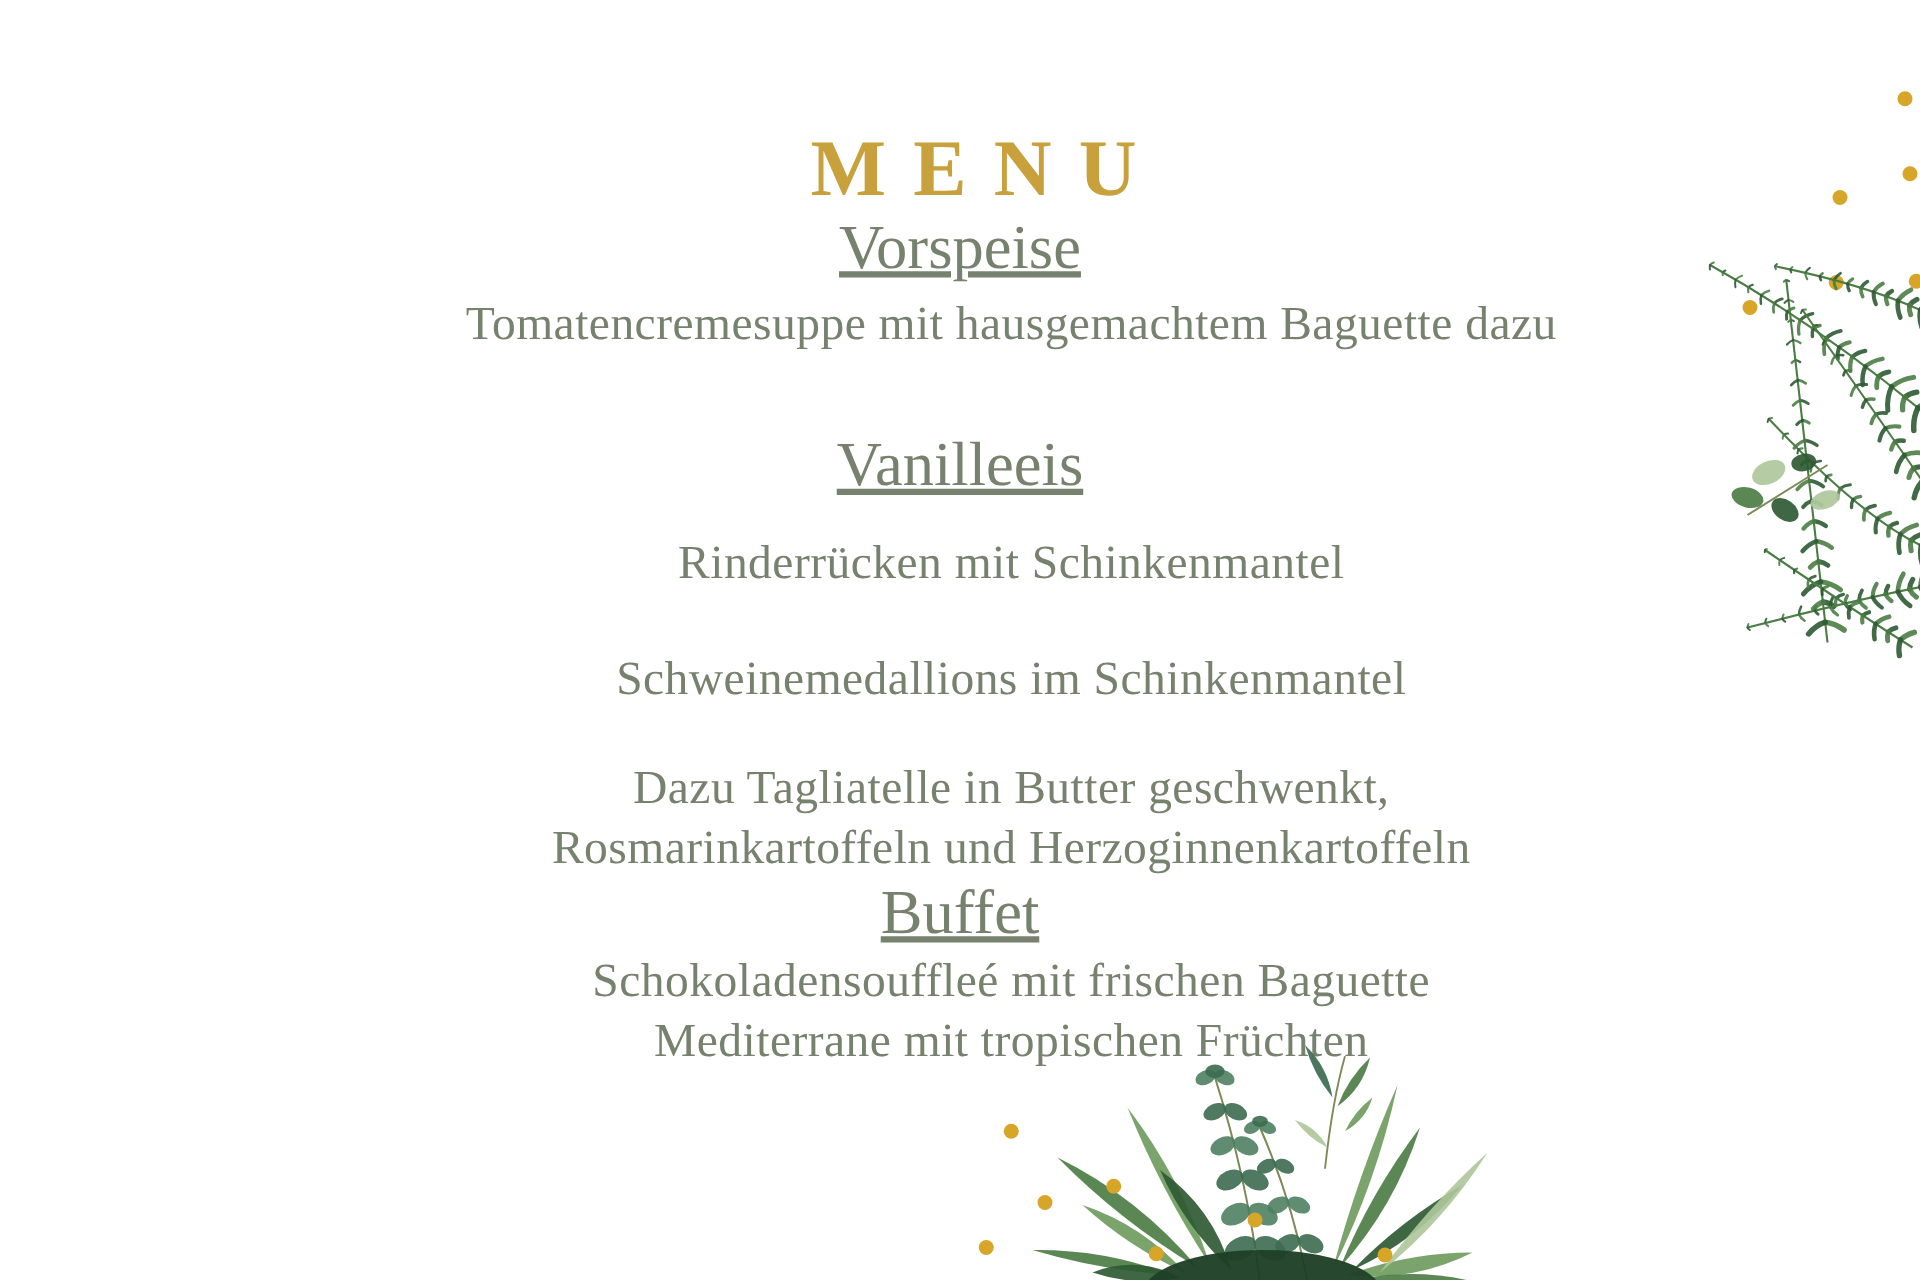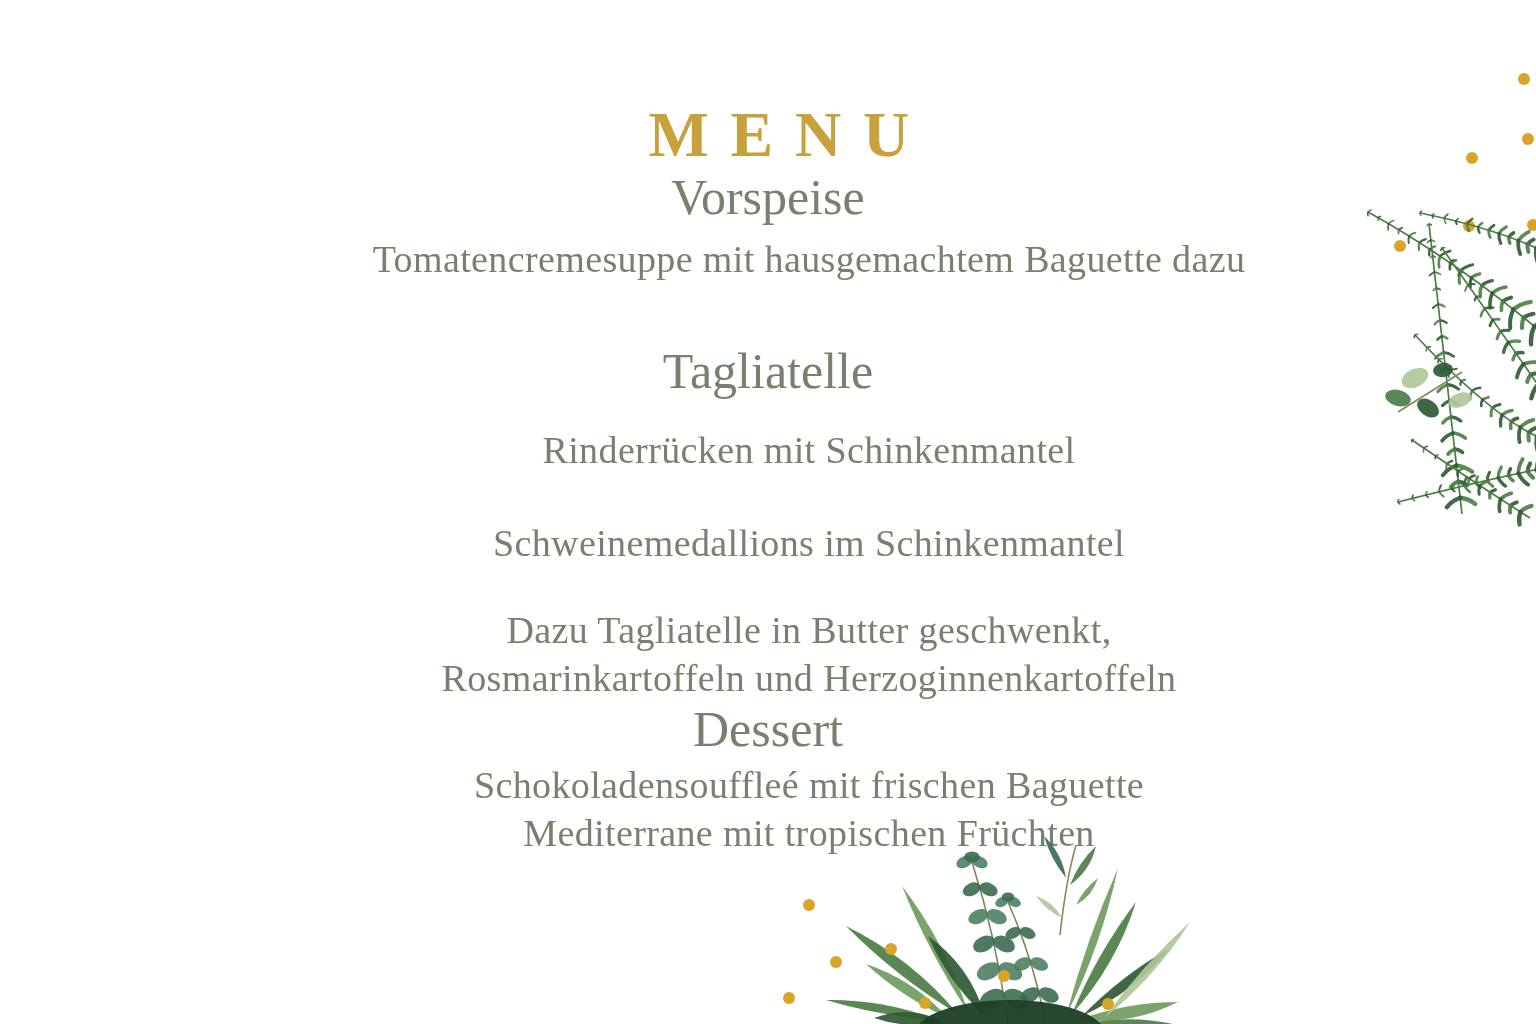--- a/index.html
+++ b/index.html
@@ -22,40 +22,40 @@
     text-align:center;line-height:1;
     color:var(--text-green-gray);
     white-space:nowrap;
   }
   .title{
     top:60px;font-size:64px;
     letter-spacing:.34em;
     color:var(--title-gold);
     padding-left:.34em; 
   }
-  .heading{font-size:50px;}
+  .heading{font-size:50px;text-decoration:underline;}
   .item{font-size:38px;letter-spacing:.01em;padding-left:41px;}
   #decor{position:absolute;inset:0;pointer-events:none;}
 </style>
 </head>
 <body>
 
 <main class="card">
   <h1 class="line title">MENU</h1>
 
   <div class="line heading" style="top:172px">Vorspeise</div>
   <div class="line item" style="top:240px">Tomatencremesuppe mit hausgemachtem Baguette dazu</div>
 
-  <div class="line heading" style="top:346px">Tagliatelle</div>
+  <div class="line heading" style="top:346px">Vanilleeis</div>
   <div class="line item" style="top:431px">Rinderrücken mit Schinkenmantel</div>
   <div class="line item" style="top:524px">Schweinemedallions im Schinkenmantel</div>
   <div class="line item" style="top:611px">Dazu Tagliatelle in Butter geschwenkt,</div>
   <div class="line item" style="top:659px">Rosmarinkartoffeln und Herzoginnenkartoffeln</div>
 
-  <div class="line heading" style="top:704px">Dessert</div>
+  <div class="line heading" style="top:704px">Buffet</div>
   <div class="line item" style="top:766px">Schokoladensouffleé mit frischen Baguette</div>
   <div class="line item" style="top:814px">Mediterrane mit tropischen Früchten</div>
 </main>
 
 <svg id="decor" width="1536" height="1024" viewBox="0 0 1536 1024">
   <g id="dots-right">
       <circle cx="1524" cy="79" r="6" fill="#d7a527"></circle>
       <circle cx="1528" cy="139" r="6" fill="#d7a527"></circle>
       <circle cx="1472" cy="158" r="6" fill="#d7a527"></circle>
       <circle cx="1469" cy="226" r="6" fill="#d7a527"></circle>

